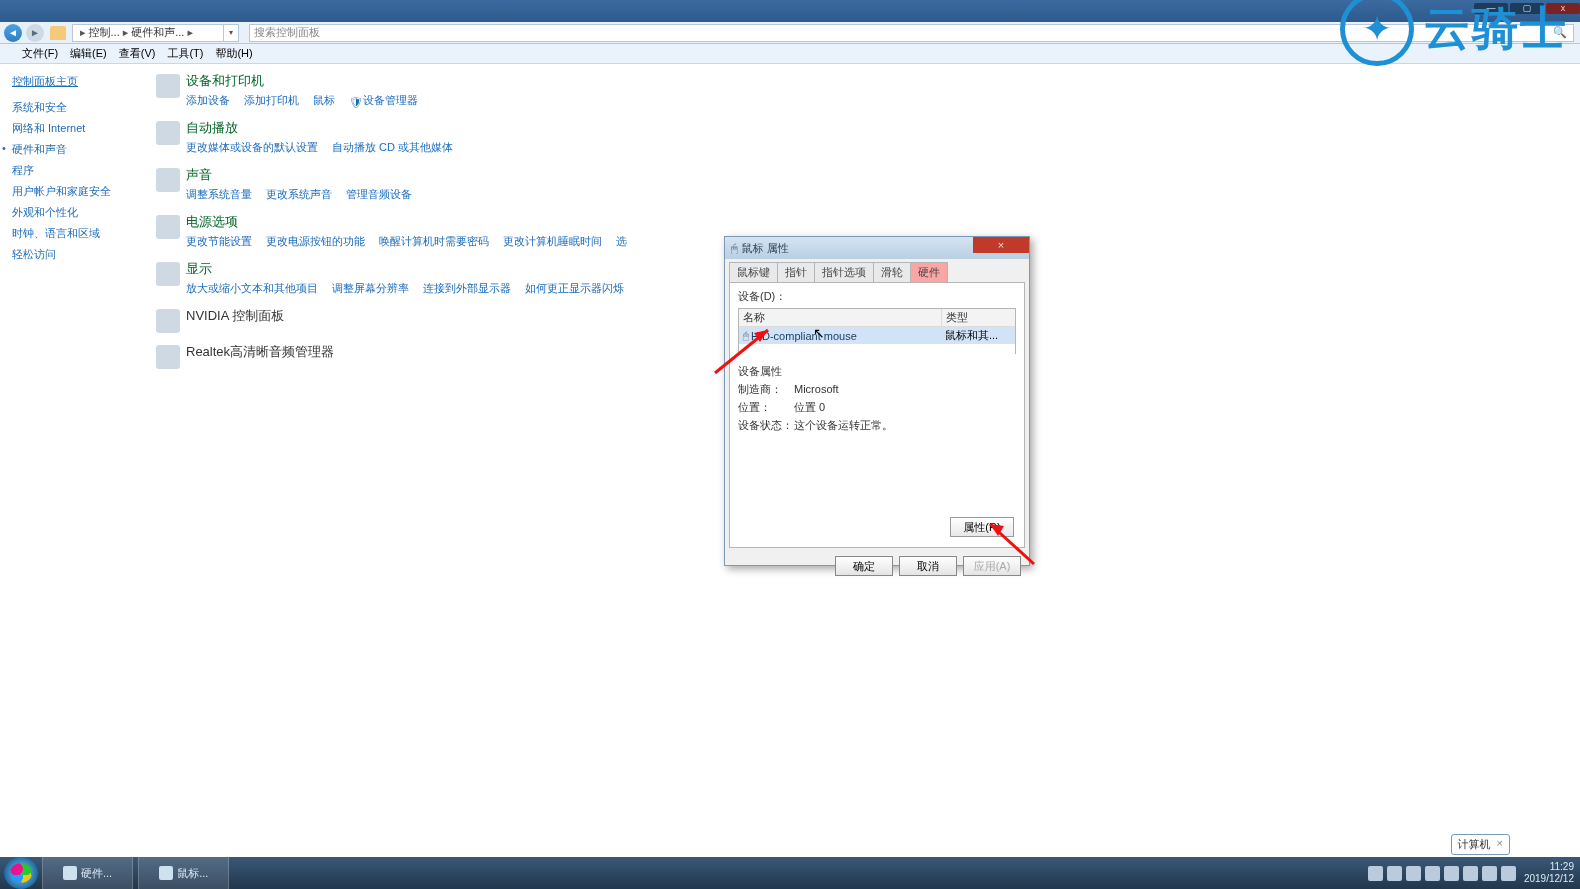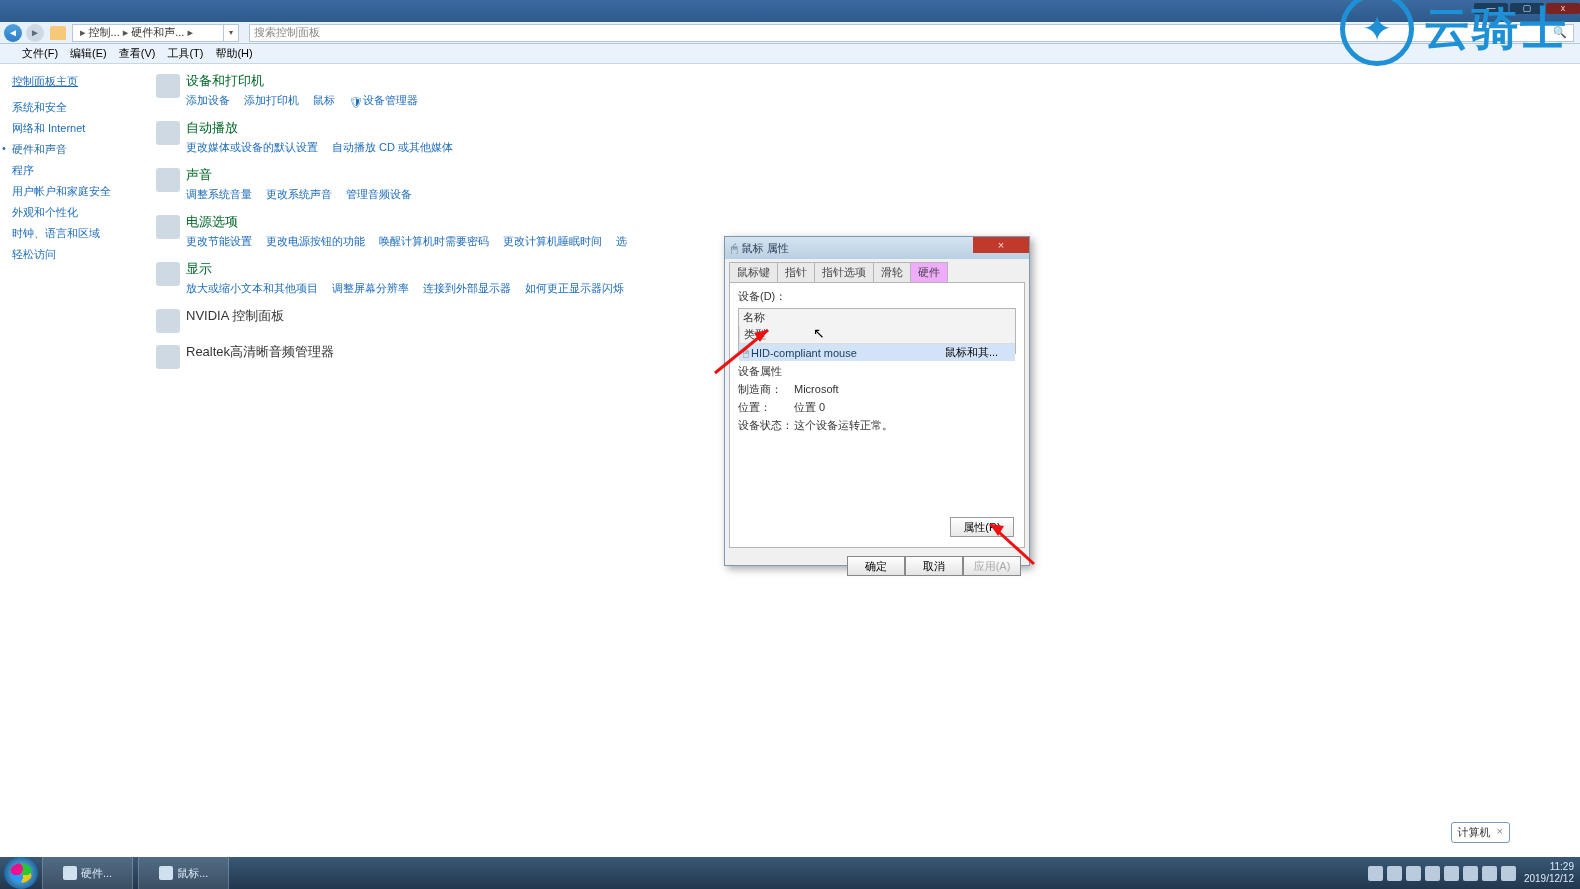--- a/index.html
+++ b/index.html
@@ -45,38 +45,38 @@
 .links a { font-size:11px; color:#1c6bbd; cursor:pointer; margin-right:14px; padding:1px 0; white-space:nowrap; }
 .links a .shield { width:12px; height:12px; display:inline-block; vertical-align:-2px; margin-right:2px; }
 
 
 .dialog { position:absolute; left:574px; top:172px; width:306px; height:330px; background:#f0f0f0; border:1px solid #7a9ab5; box-shadow:3px 3px 8px rgba(0,0,0,.35); font-size:11px; }
 .dlg-title { height:22px; background:linear-gradient(#d5e4f1,#b9cfe3); display:flex; align-items:center; padding:0 6px; position:relative; color:#2a3f55; }
 .dlg-title .mouse-ic { font-size:11px; margin-right:4px; }
 .dlg-close { position:absolute; right:0; top:0; width:56px; height:16px; background:#c0392b; color:#fddede; display:flex; align-items:center; justify-content:center; font-size:11px; cursor:pointer; }
 .tabs { display:flex; background:#f0f0f0; padding:3px 4px 0 4px; gap:0; }
 .tab { font-size:11px; padding:2px 7px; border:1px solid #b5b5b5; border-bottom:none; background:#e9e9e9; color:#444; cursor:pointer; margin-right:-1px; }
-.tab.active { background:#f0abfc; font-weight:normal; position:relative; z-index:2; }
+.tab.active { background:#fca5a5; font-weight:normal; position:relative; z-index:2; }
 .tab-panel { background:#fff; border:1px solid #b5b5b5; margin:0 4px 4px 4px; height:266px; padding:6px 8px; position:relative; }
 .dev-label { font-size:11px; color:#333; margin-bottom:4px; }
 .dev-table { border:1px solid #b5b5b5; height:46px; }
-.dev-header { display:flex; background:#f3f3f3; font-size:11px; color:#333; border-bottom:1px solid #dcdcdc;flex-direction:column; }
+.dev-header { display:flex; background:#f3f3f3; font-size:11px; color:#333; border-bottom:1px solid #dcdcdc; }
 .dev-header div { padding:1px 4px; }
 .col-name { flex:1; }
 .col-type { width:74px; border-left:1px solid #dcdcdc; }
 .dev-row { display:flex; font-size:11px; background:#d2e3f7; }
 .dev-row .cname { flex:1; padding:1px 4px; display:flex; align-items:center; color:#1a3f66; font-family:Consolas,monospace; }
 .dev-row .cname .mic { margin-right:2px; color:#5a5a5a; font-size:10px; }
 .dev-row .ctype { width:74px; padding:1px 4px; }
 .dev-blank { height:18px; background:#fff; }
 .props { margin-top:10px; font-size:11px; color:#333; }
 .props .lbl { display:inline-block; width:56px; }
 .props div { margin-bottom:3px; }
 .propbtn { position:absolute; right:10px; bottom:10px; width:64px; height:20px; border:1px solid #9a9a9a; background:linear-gradient(#fff,#e8e8e8); font-size:11px; cursor:pointer; }
-.dlg-buttons { display:flex; justify-content:flex-end; gap:0; padding:4px 8px; }
+.dlg-buttons { display:flex; justify-content:flex-end; gap:6px; padding:4px 8px; }
 .dlg-buttons button { width:58px; height:20px; border:1px solid #888; background:linear-gradient(#fff,#e4e4e4); font-size:11px; cursor:pointer; }
 .dlg-buttons button.disabled { color:#aaa; cursor:default; }
 
 
 .wm { position:absolute; right:12px; top:-8px; display:flex; align-items:center; color:#1e90d6; }
 .wm .circ { width:74px; height:74px; border:5px solid #1e90d6; border-radius:50%; display:flex; align-items:center; justify-content:center; font-size:36px; color:#1e90d6; }
 .wm .txt { font-size:46px; font-weight:bold; margin-left:10px; letter-spacing:2px; color:#1e90d6; }
 
 
 .arrow1 { position:absolute; left:560px; top:254px; }
@@ -93,21 +93,21 @@
 .start::after { content:""; position:absolute; inset:6px; background:
   radial-gradient(circle at 30% 30%, #f08, #f08 30%, transparent 31%),
   radial-gradient(circle at 70% 30%, #2c2, #2c2 30%, transparent 31%),
   radial-gradient(circle at 30% 70%, #29f, #29f 30%, transparent 31%),
   radial-gradient(circle at 70% 70%, #fc0, #fc0 30%, transparent 31%); border-radius:50%; opacity:.9;}
 .tbtn { height:36px; padding:0 20px; background:rgba(255,255,255,.12); border:1px solid rgba(255,255,255,.2); border-radius:3px; display:flex; align-items:center; margin-right:5px; cursor:pointer; }
 .tbtn .tic { width:14px; height:14px; background:#cfe0ef; margin-right:4px; border-radius:2px; }
 .tray { margin-left:auto; display:flex; align-items:center; padding-right:6px; }
 .tray .ticon { width:15px; height:15px; margin-left:4px; background:#b9cbdc; border-radius:2px; cursor:pointer; }
 .tray .clock { margin-left:8px; text-align:right; line-height:12px; font-size:10px; }
-.speech { position:absolute; right:70px; bottom:46px; background:#fff; border:1px solid #7a9ab5; padding:2px 6px; font-size:11px; color:#333; border-radius:3px; }
+.speech { position:absolute; right:70px; bottom:34px; background:#fff; border:1px solid #7a9ab5; padding:2px 6px; font-size:11px; color:#333; border-radius:3px; }
 .speech .x { float:right; margin-left:6px; color:#888; cursor:pointer; }
 </style>
 </head>
 <body>
 
 <div class="titlebar">
   <div class="win-controls">
     <div>—</div>
     <div>▢</div>
     <div class="close">x</div>

